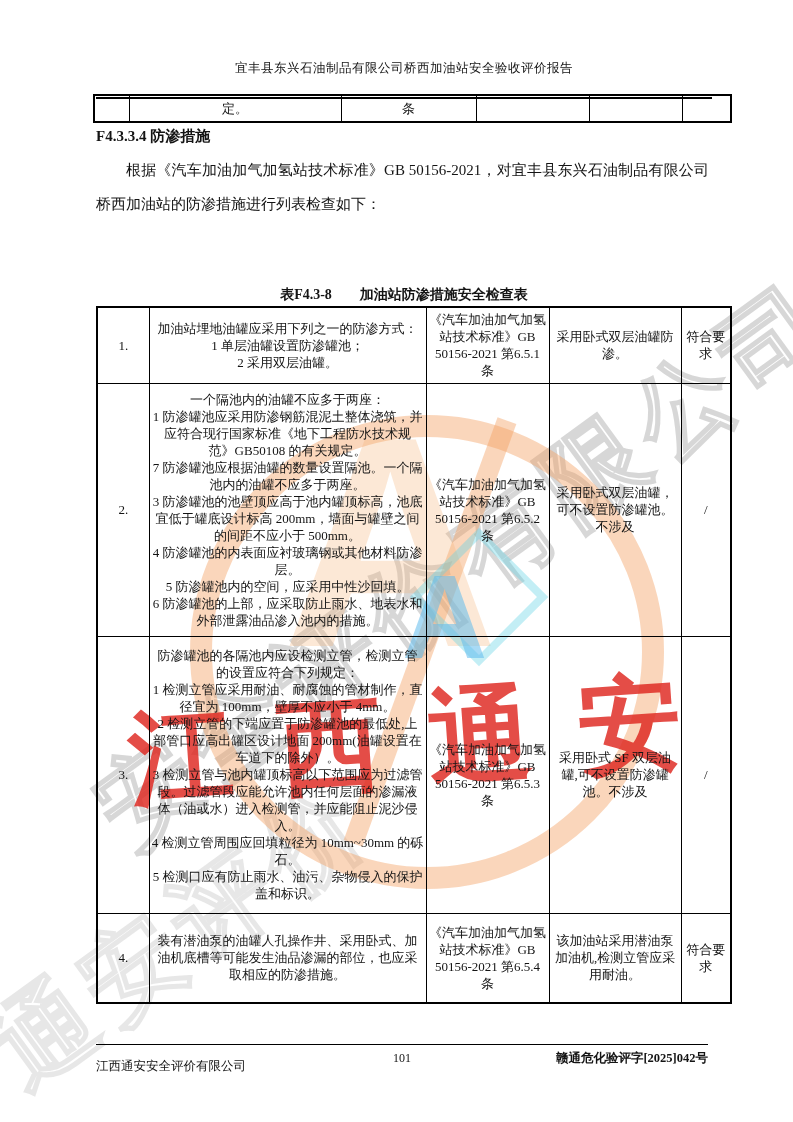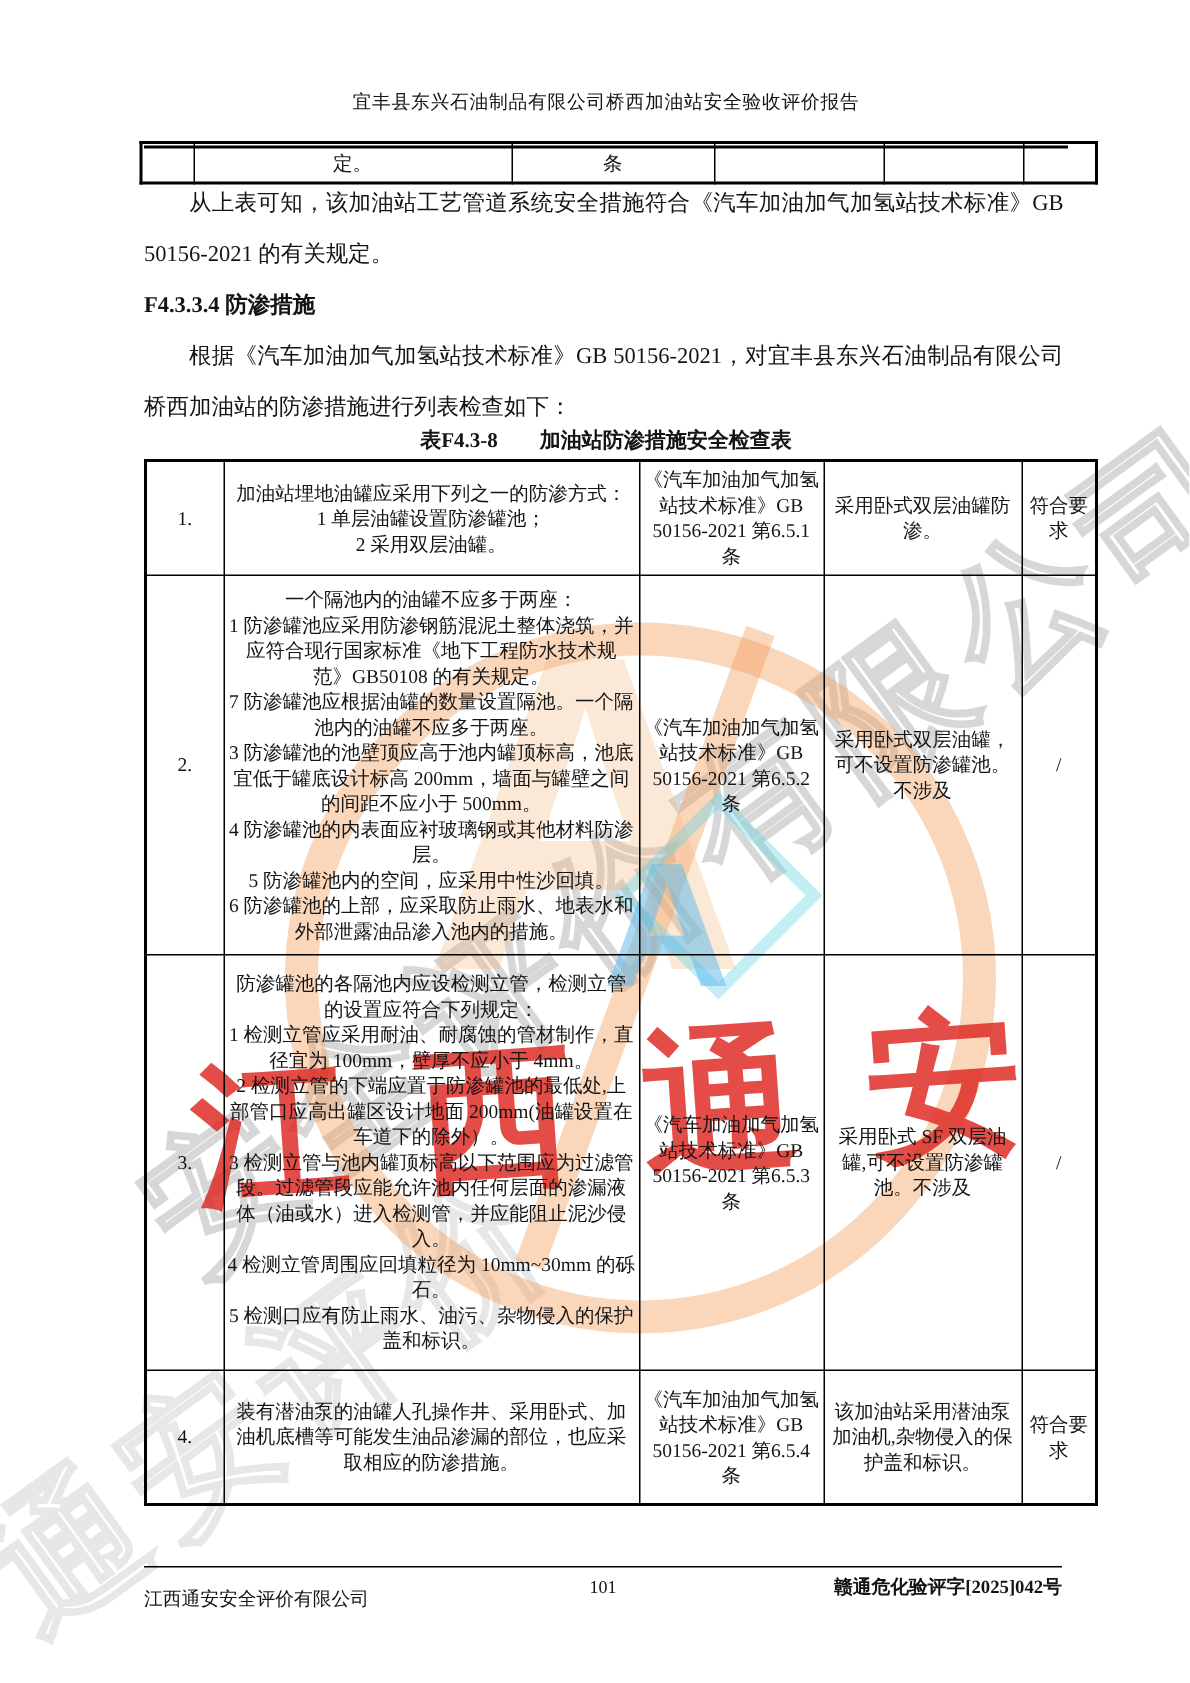--- a/index.html
+++ b/index.html
@@ -96,21 +96,20 @@
         <td>定。</td>
         <td>条</td>
         <td></td>
         <td></td>
         <td></td>
       </tr>
     </tbody>
       </table>
 
     <div class="text-flow">
-      <p class="para">从上表可知，该加油站工艺管道系统安全措施符合《汽车加油加气加氢站技术标准》GB 50156-2021 的有关规定。</p>
       <p class="sec-heading">F4.3.3.4 防渗措施</p>
       <p class="para">根据《汽车加油加气加氢站技术标准》GB 50156-2021，对宜丰县东兴石油制品有限公司桥西加油站的防渗措施进行列表检查如下：</p>
     </div>
 
     <div class="tbl-title">表F4.3-8　　加油站防渗措施安全检查表</div>
 
     <table class="main-table">
       <colgroup>
         <col style="width:52px">
           <col style="width:277px">
@@ -162,21 +161,21 @@
         <td>采用卧式 SF 双层油罐,可不设置防渗罐池。不涉及</td>
         <td>/</td>
       </tr>
 
       <tr style="height:90px">
         <td class="no-cell">4.</td>
         <td class="cell-items">
           <div>装有潜油泵的油罐人孔操作井、采用卧式、加油机底槽等可能发生油品渗漏的部位，也应采取相应的防渗措施。</div>
         </td>
         <td>《汽车加油加气加氢站技术标准》GB 50156-2021 第6.5.4 条</td>
-        <td>该加油站采用潜油泵加油机,杂物侵入的保护盖和标识。</td>
+        <td>该加油站采用潜油泵加油机,检测立管应采用耐油。</td>
         <td>符合要求</td>
       </tr>
     </tbody>
       </table>
 
     <div class="doc-footer">
       <span class="f-left">江西通安安全评价有限公司</span>
       <span class="f-center">101</span>
       <span class="f-right">赣通危化验评字[2025]042号</span>
     </div>

